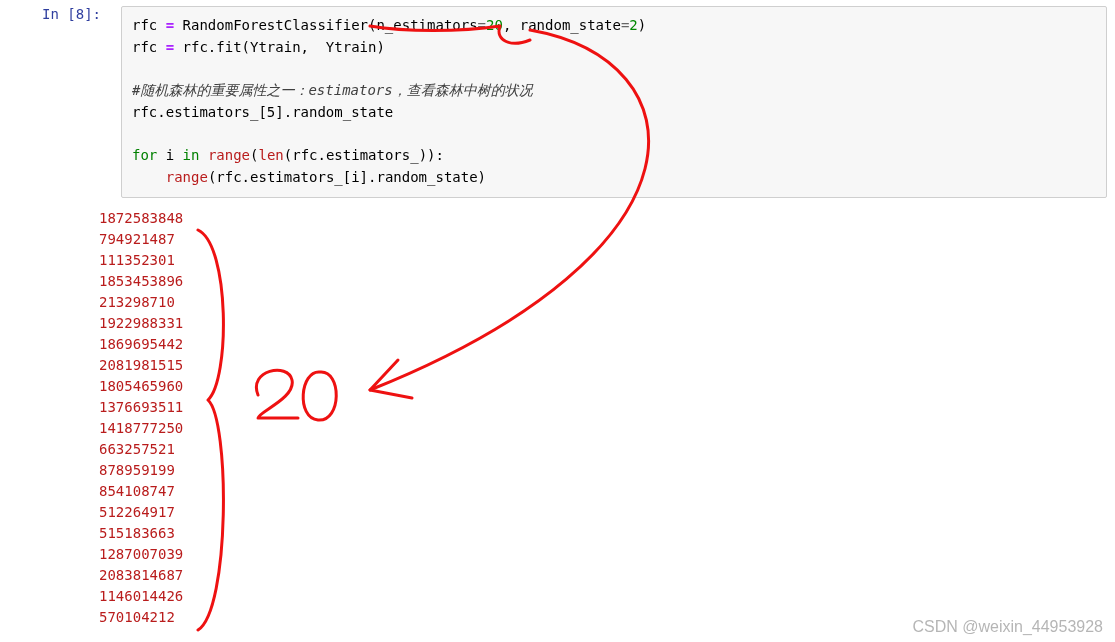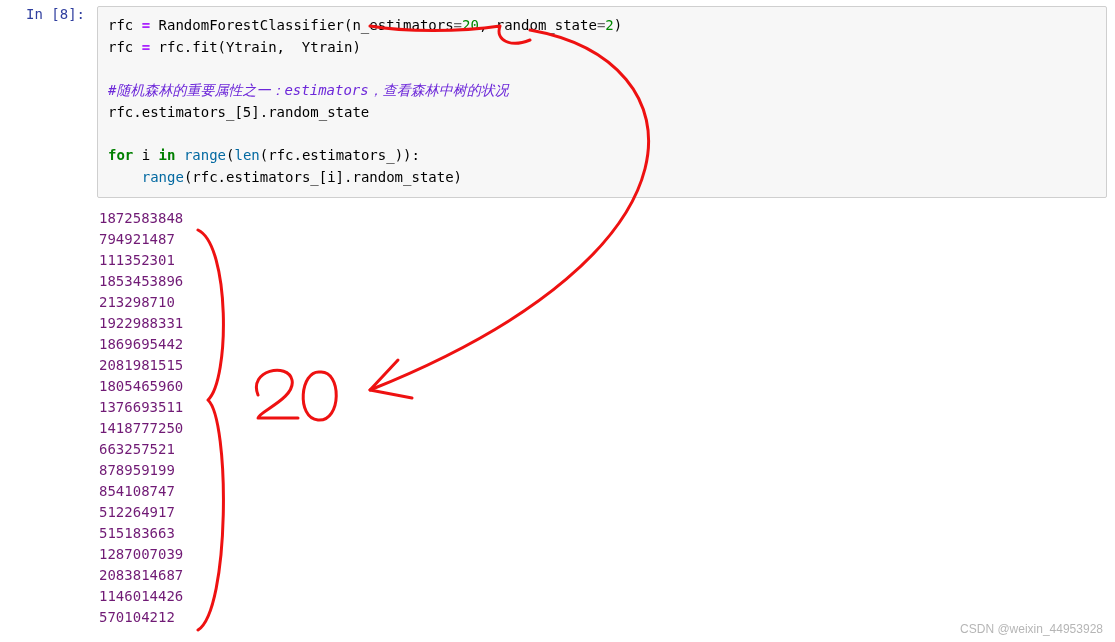--- a/index.html
+++ b/index.html
@@ -7,21 +7,22 @@
       font-family: "Microsoft YaHei", Consolas, monospace;
       font-size: 14px;
       background: #fff;
       width: 1115px;
       height: 642px;
       position: relative;
       overflow: hidden;
     }
     .cell {
       display: flex;
-      padding: 6px 0 0 2px;
+      padding: 6px 0 0 18px;
+      gap: 8px;
     }
     .prompt {
       width: 95px;
       text-align: right;
       padding-right: 12px;
       font-family: Consolas, monospace;
       font-size: 14px;
       color: #303F9F;
       flex-shrink: 0;
     }
@@ -37,34 +38,34 @@
       white-space: pre;
       margin-right: 8px;
     }
     .output-area {
       margin-left: 95px;
       padding: 10px 10px 0 4px;
       font-family: Consolas, monospace;
       font-size: 14px;
       line-height: 1.5;
       white-space: pre;
-      color: #701a75;
+      color: #b91c1c;
     }
     .c-op { color: #AA22FF; font-weight: bold; }
     .c-eq { color: #666; }
     .c-num { color: #008800; text-align: center; }
-    .c-comment { color: #6d28d9; font-style: italic; }
-    .c-keyword { color: #008000; font-weight: bold; }
-    .c-builtin { color: #0369a1; }
+    .c-comment { color: #404040; font-style: italic; }
+    .c-keyword { color: #008000; font-weight: normal; }
+    .c-builtin { color: #b91c1c; }
     .watermark {
       position: absolute;
       right: 12px;
       bottom: 6px;
       color: rgba(120,120,120,0.55);
-      font-size: 12px;
+      font-size: 16px;
       font-family: sans-serif;
     }
     .annot-layer {
       position: absolute;
       top: 0; left: 0;
       width: 1115px;
       height: 642px;
       pointer-events: none;
     }
   </style>

